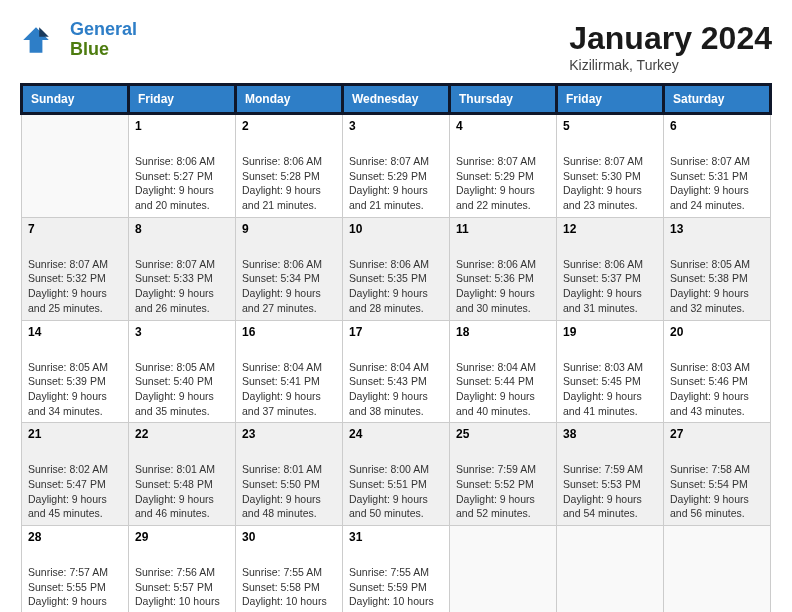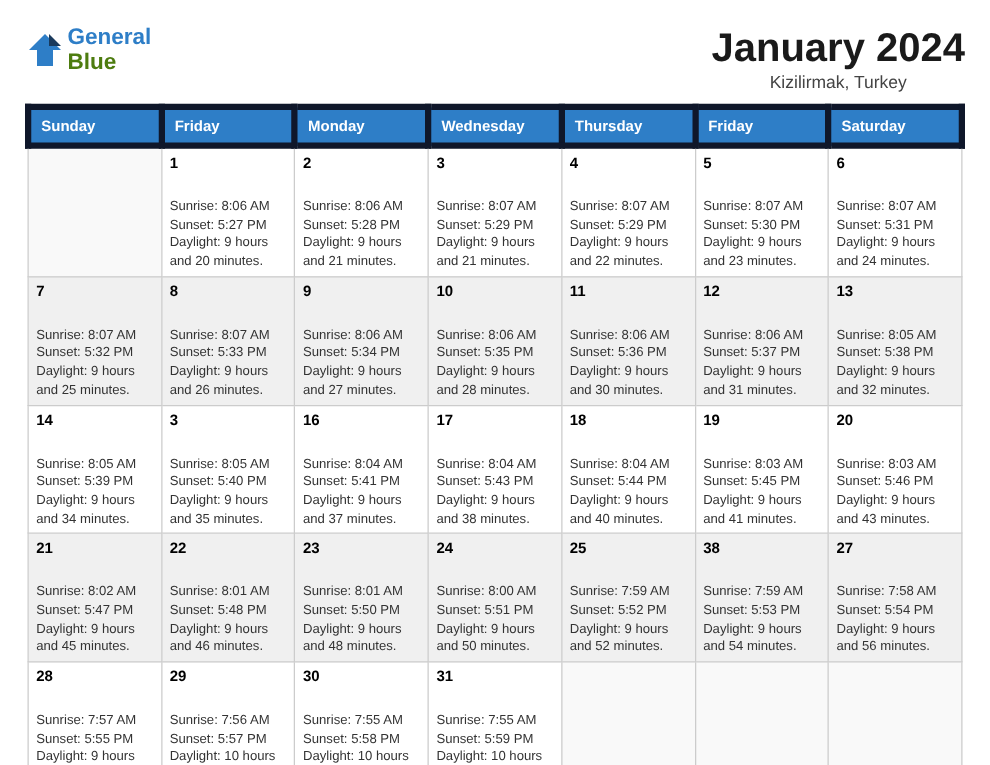--- a/index.html
+++ b/index.html
@@ -12,37 +12,37 @@
     }
     .header {
       display: flex;
       justify-content: space-between;
       align-items: flex-start;
       margin-bottom: 10px;
     }
     .logo {
       display: flex;
       align-items: center;
-      gap: 2px;
+      gap: 18px;
     }
     .logo-text {
       font-size: 18px;
       font-weight: bold;
       color: #1a3a5c;
       line-height: 1.1;
     }
     .logo-text span {
       color: #2e7ec7;
     }
     .logo-icon {
       width: 32px;
       height: 32px;
     }
     .title-area {
-      text-align: center;
+      text-align: left;
     }
     .month-title {
       font-size: 32px;
       font-weight: bold;
       color: #1a1a1a;
     }
     .subtitle {
       font-size: 14px;
       color: #444;
     }
@@ -51,21 +51,21 @@
       border-collapse: collapse;
       font-size: 11px;
     }
     .calendar th {
       background: #2e7ec7;
       color: #fff;
       padding: 6px 8px;
       text-align: left;
       font-size: 12px;
       font-weight: bold;
-      border: 5px solid #0f172a;
+      border: 3px solid #0f172a;
     }
     .calendar td {
       border: 1px solid #ccc;
       vertical-align: top;
       padding: 4px 6px;
       width: calc(100% / 7);
       height: 85px;
       background: #fff;
     }
     .calendar td.empty {

